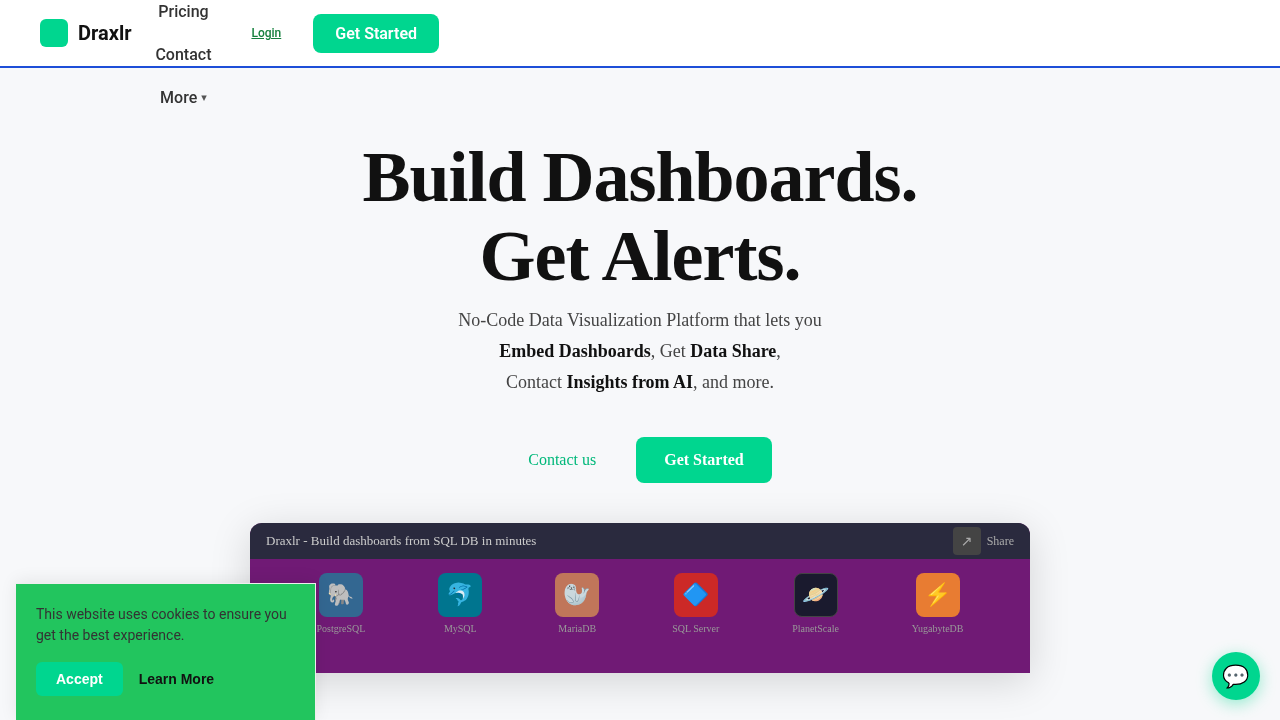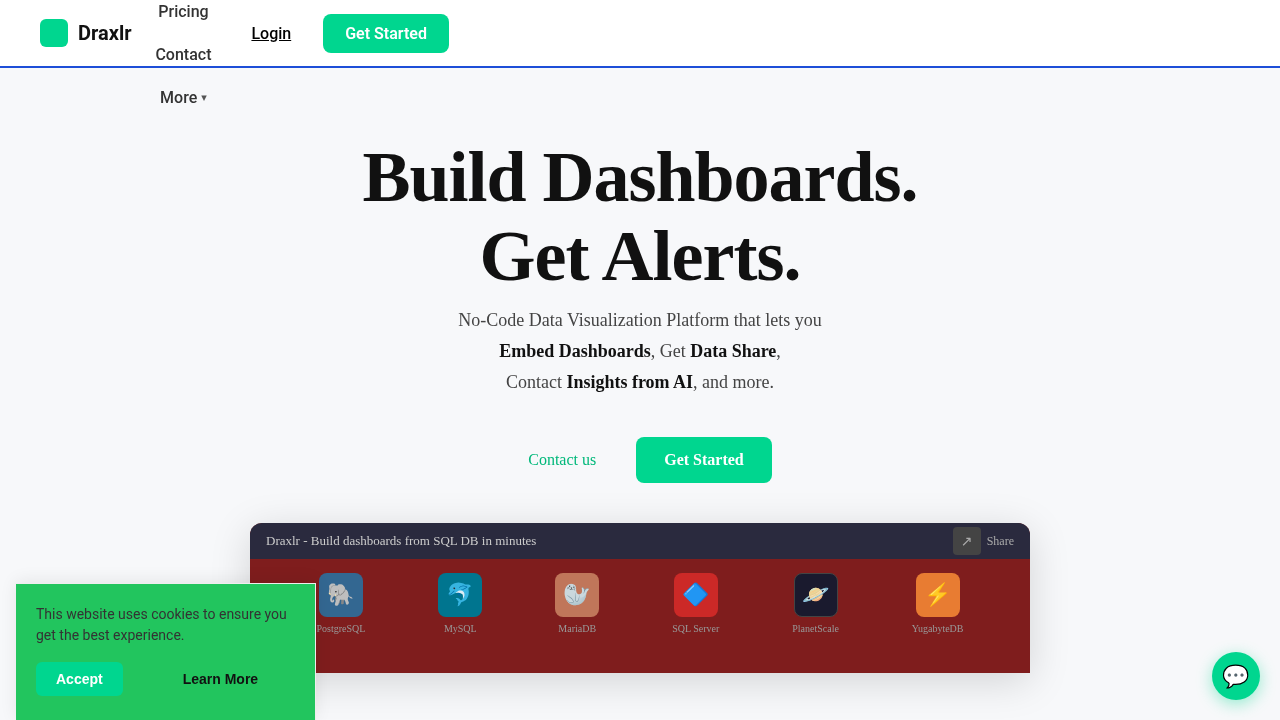--- a/index.html
+++ b/index.html
@@ -73,23 +73,23 @@
       color: #555;
     }
 
     .nav-right {
       display: flex;
       align-items: center;
       gap: 16px;
     }
 
     .login-btn {
-      font-size: 16px;
+      font-size: 12px;
       font-weight: 500;
-      color: #000000;
+      color: #15803d;
       cursor: pointer;
       padding: 8px 16px;
       border-radius: 6px;
       text-decoration: underline;
     }
 
     .get-started-nav-btn {
       background: #00d68f;
       color: #fff;
       font-size: 16px;
@@ -161,21 +161,21 @@
       cursor: pointer;
       border: none;
       text-decoration: none;
     }
 
     
     .video-container {
       margin-top: 40px;
       width: 780px;
       height: 150px;
-      background: #7f1d1d;
+      background: #701a75;
       border-radius: 12px 12px 0 0;
       overflow: hidden;
       position: relative;
       box-shadow: 0 8px 40px rgba(0,0,0,0.15);
     }
 
     .video-top-bar {
       background: #2a2a3e;
       height: 36px;
       display: flex;
@@ -275,21 +275,20 @@
       cursor: pointer;
     }
 
     .learn-more-btn {
       font-size: 14px;
       font-weight: 700;
       color: #111;
       background: transparent;
       border: none;
       cursor: pointer;
-      margin-left: 44px;
     }
 
     
     .chat-bubble {
       position: fixed;
       bottom: 20px;
       right: 20px;
       width: 48px;
       height: 48px;
       background: #00d68f;

